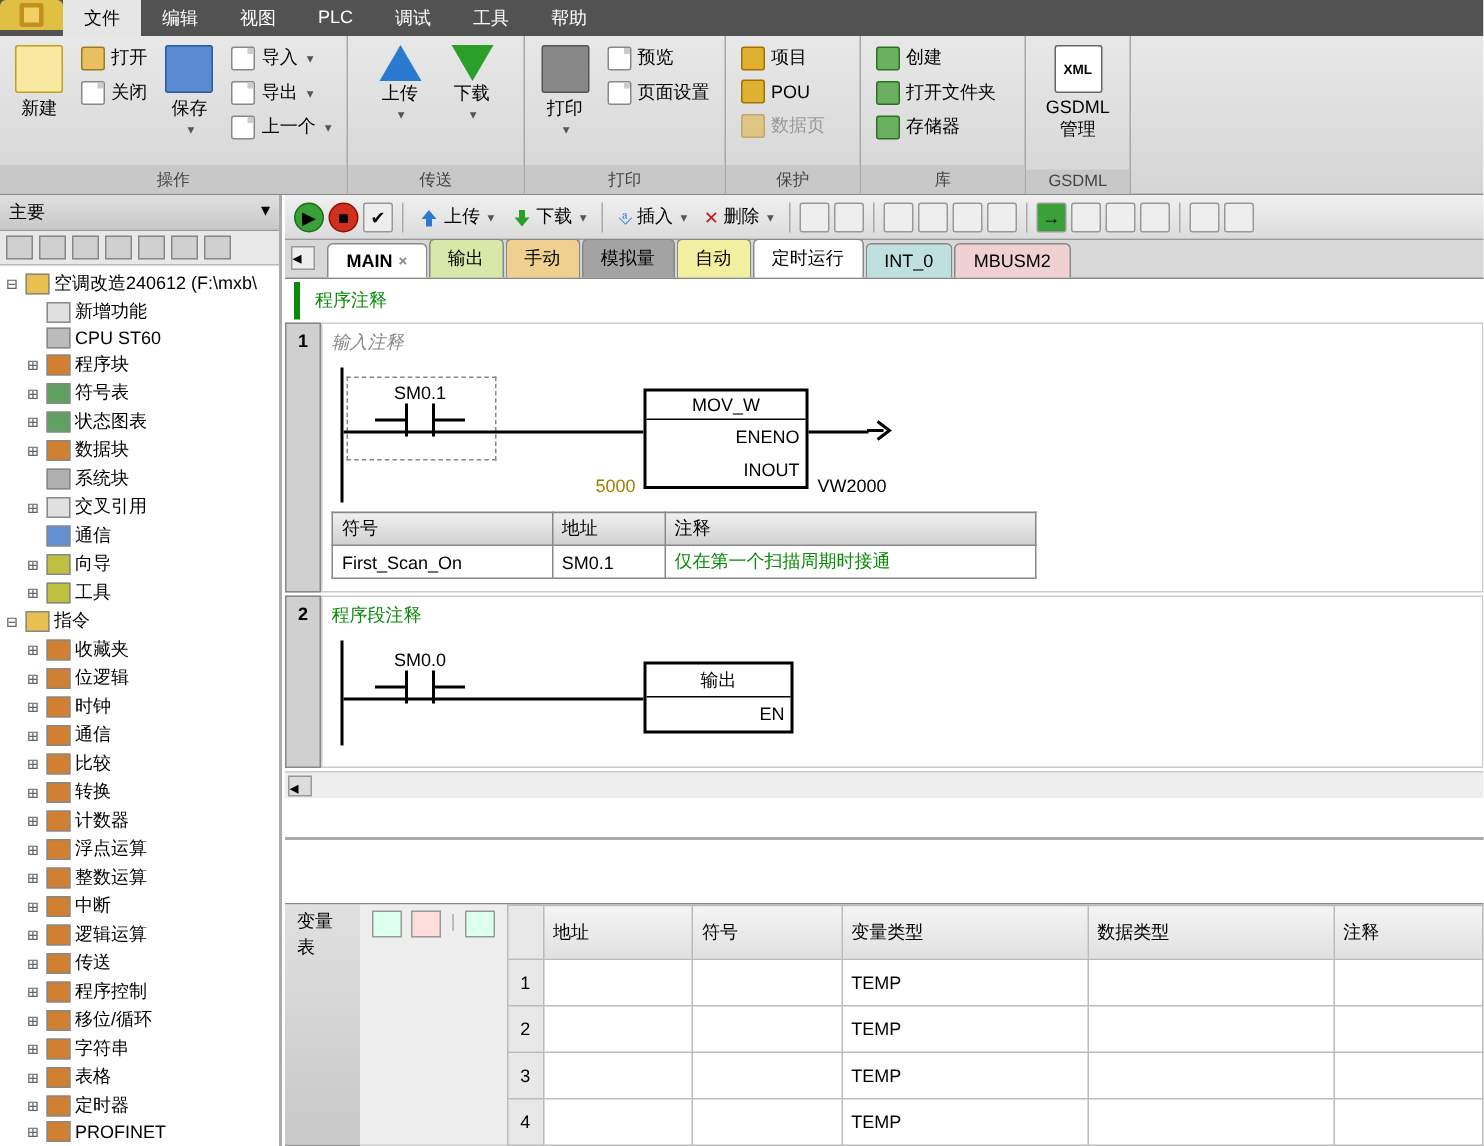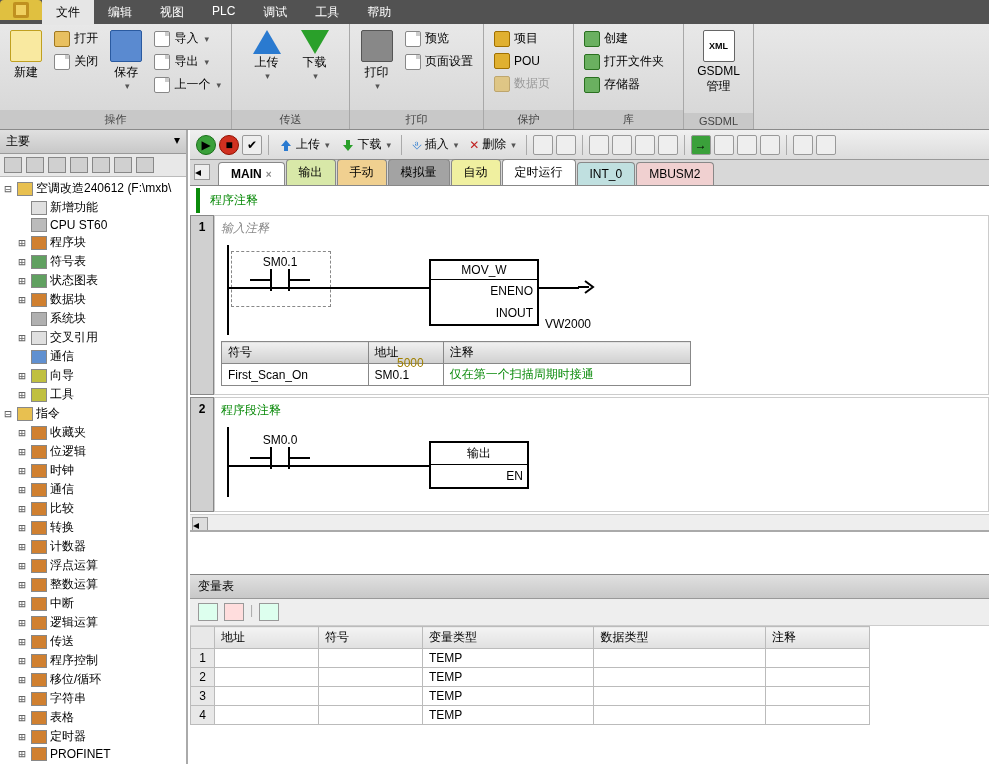--- a/index.html
+++ b/index.html
@@ -88,33 +88,33 @@
 .wire { position:absolute; height:2px; background:#000; }
 .contact { position:absolute; width:70px; }
 .contact .lbl { text-align:center; font-size:12px; }
 .contact .sym { height:22px; display:flex; align-items:center; justify-content:center; }
 .contact .sym::before,.contact .sym::after{content:"";width:20px;height:2px;background:#000;}
 .contact .bars { width:20px; height:22px; border-left:2px solid #000; border-right:2px solid #000; }
 .fbox { position:absolute; border:2px solid #000; background:#fff; }
 .fbox .ftitle { text-align:center; border-bottom:1px solid #000; padding:2px 4px; }
 .fbox .frow { display:flex; justify-content:flex-end; padding:4px 4px; }
 .param { position:absolute; font-size:12px; }
-.param.gold{color:#a08000;margin-top:39px;}
+.param.gold{color:#a08000;}
 .arrow-term { position:absolute; width:18px; height:18px; }
 .arrow-term svg{width:18px;height:18px;}
 .sel-box { position:absolute; border:1px dashed #888; }
 
 
 .symtbl { width:470px; border-collapse:collapse; margin-top:6px; }
 .symtbl th,.symtbl td { border:1px solid #888; padding:2px 6px; font-size:12px; text-align:left; }
 .symtbl th { background:linear-gradient(#f0f0f0,#d0d0d0); font-weight:normal; }
 .symtbl td.cm { color:#0a8a0a; }
 
 
-.varpanel { height:190px; display:flex; flex-direction:column; border-top:1px solid #888;margin-top:42px; }
+.varpanel { height:162px; display:flex; flex-direction:row; border-top:1px solid #888;margin-top:42px; }
 .var-title { background:linear-gradient(#e0e0e0,#c8c8c8); padding:3px 8px; border-bottom:1px solid #999; }
 .var-toolbar { background:#eee; padding:4px 8px; display:flex; gap:6px; border-bottom:1px solid #ccc; }
 .var-toolbar .vtb{width:20px;height:18px;border:1px solid #999;background:#dfe;}
 .vartbl { border-collapse:collapse; width:680px; }
 .vartbl th,.vartbl td { border:1px solid #bbb; padding:2px 6px; font-size:12px; text-align:left; height:18px;}
 .vartbl th { background:linear-gradient(#f4f4f4,#e0e0e0); font-weight:normal; }
 .vartbl .rownum { background:#e8e8e8; text-align:center; width:24px; }
 
 .hscroll { height:18px; background:#eee; border-top:1px solid #ccc; display:flex; align-items:center; }
 .hscroll .btn{width:16px;height:14px;border:1px solid #999;background:#ddd;margin:0 2px;}

